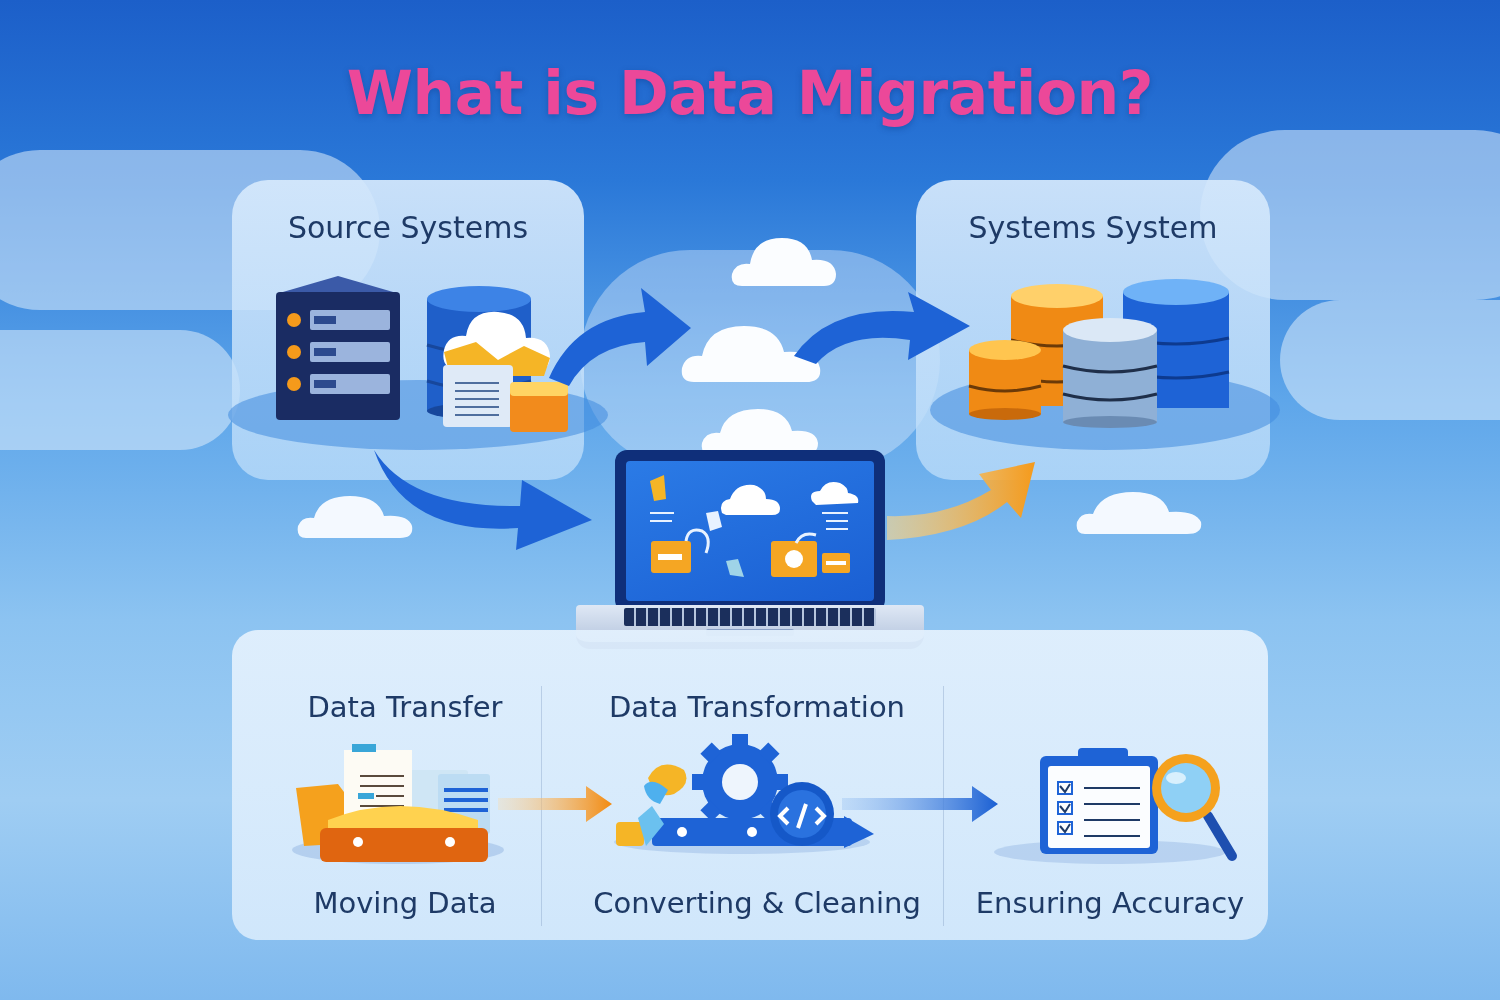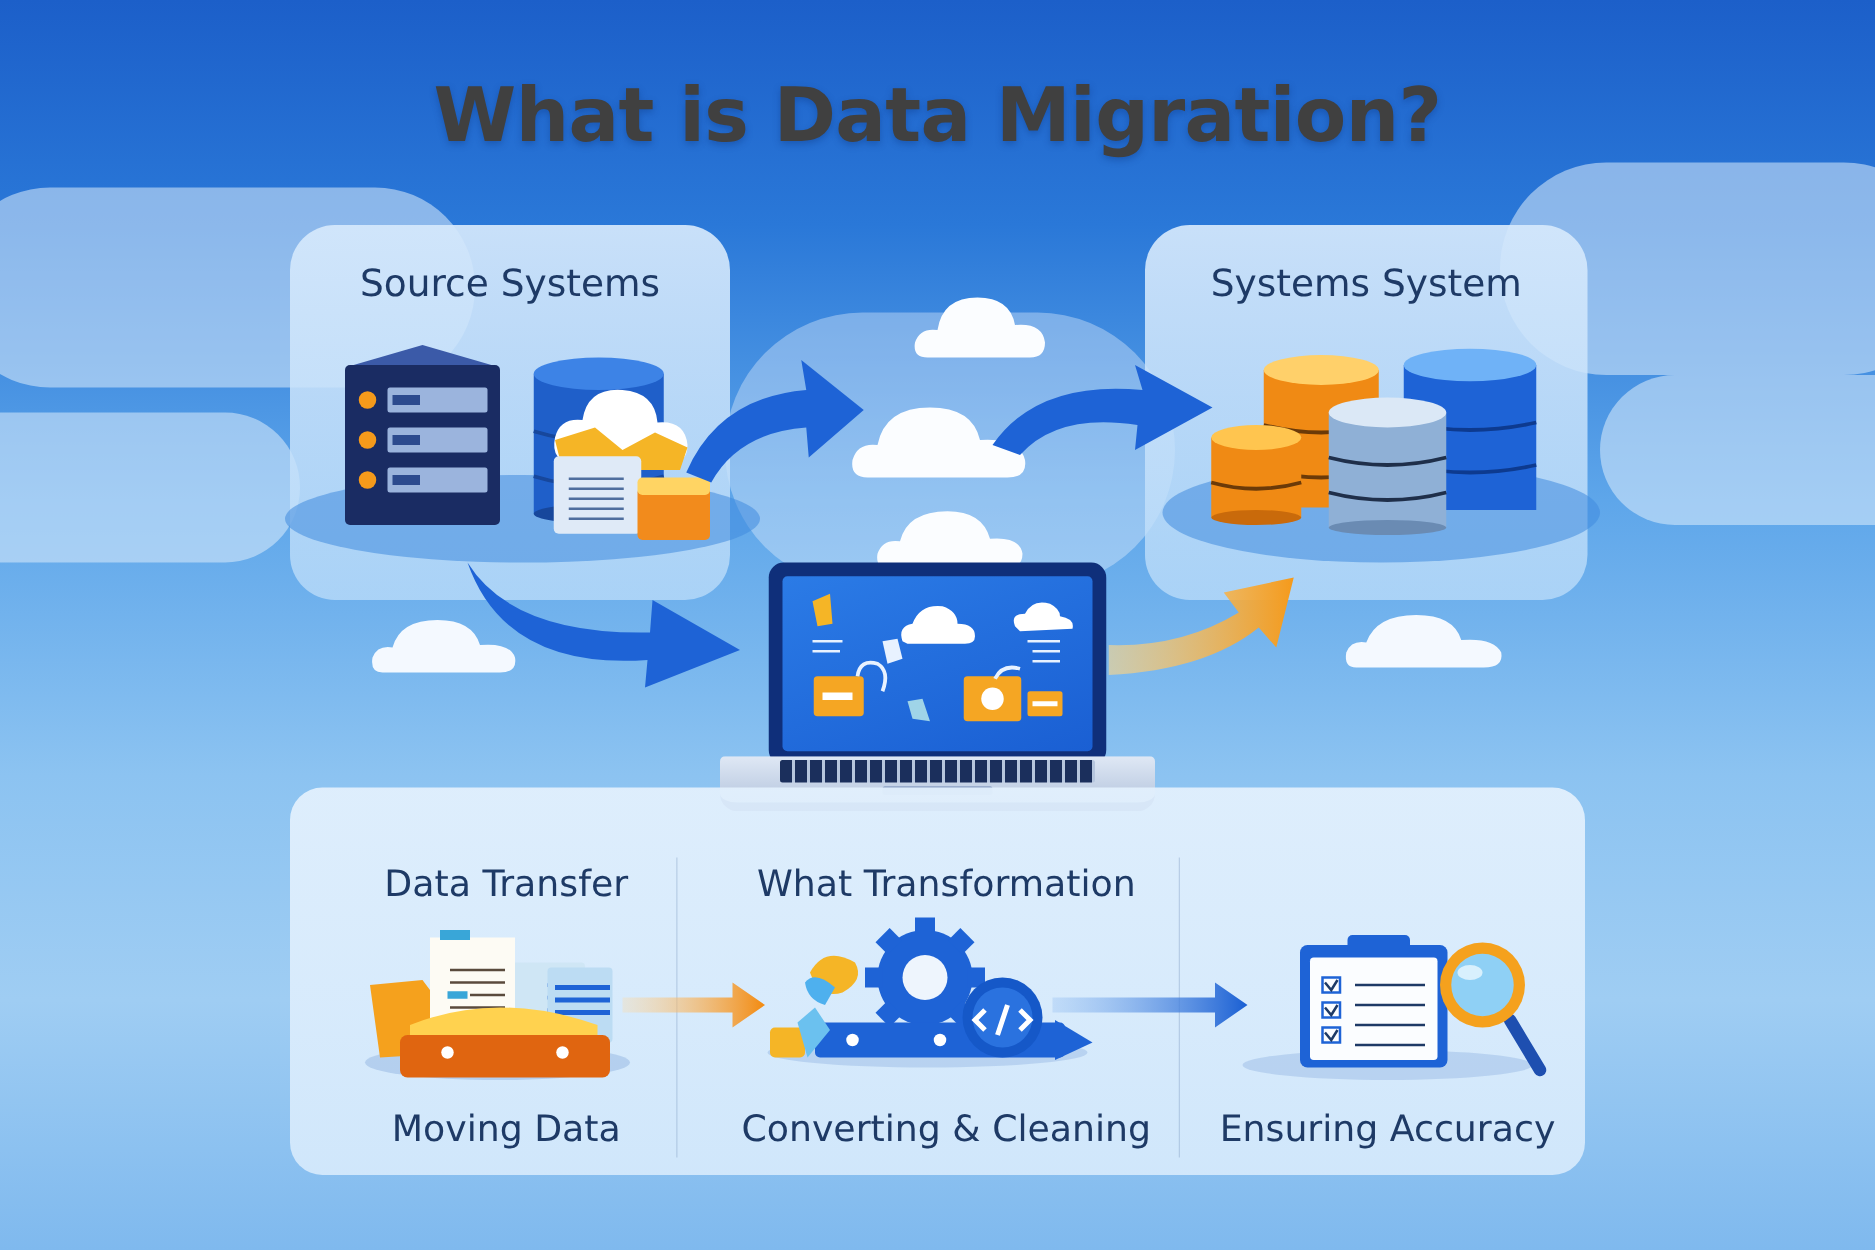--- a/index.html
+++ b/index.html
@@ -7,21 +7,21 @@
   body {
     position: relative;
     font-family: "DejaVu Sans", "Liberation Sans", sans-serif;
     background: linear-gradient(180deg, #1c5fc9 0%, #2a78d8 18%, #5ea6ea 40%, #8cc3f1 62%, #9fcdf3 80%, #7fb9ee 100%);
   }
   .bg-cloud { position: absolute; border-radius: 999px; background: rgba(220,236,252,0.55); }
   .bg-cloud.light { background: rgba(240,247,255,0.8); }
 
   .title {
     position: absolute; left: 0; right: 0; top: 58px;
-    text-align: center; color: #404040; font-size: 60px; font-weight: bold;
+    text-align: center; color: #ec4899; font-size: 60px; font-weight: bold;
     letter-spacing: -0.5px;
     text-shadow: 0 2px 6px rgba(10,50,120,0.35);
   }
 
   .panel {
     position: absolute; border-radius: 36px;
     background: linear-gradient(180deg, rgba(214,233,252,0.92) 0%, rgba(190,222,250,0.75) 100%);
     padding-left: 32px;
   }
   .panel-label {
@@ -224,21 +224,21 @@
 <div class="laptop-base">
   <div class="keys"></div>
   <div class="trackpad"></div>
 </div>
 
 <div class="bottom-panel">
   <div class="divider" style="left:309px;"></div>
   <div class="divider" style="left:711px;"></div>
 
   <div class="step-title" style="left:0;width:346px;top:60px;">Data Transfer</div>
-  <div class="step-title" style="left:330px;width:390px;top:60px;">What Transformation</div>
+  <div class="step-title" style="left:330px;width:390px;top:60px;">Data Transformation</div>
 
   <div class="step-sub" style="left:0;width:346px;top:256px;">Moving Data</div>
   <div class="step-sub" style="left:700px;width:356px;top:256px;">Ensuring Accuracy</div>
   <div class="step-sub" style="left:330px;width:390px;top:256px;">Converting &amp; Cleaning</div>
 </div>
 
 <svg style="left:288px;top:740px;" width="225" height="128" viewBox="0 0 225 128">
   <ellipse cx="110" cy="110" rx="106" ry="14" fill="rgba(120,160,215,0.35)"></ellipse>
   <rect x="120" y="30" width="60" height="70" rx="3" fill="#cfe6f5"></rect>
   <g stroke="#1e63d6" stroke-width="3">

